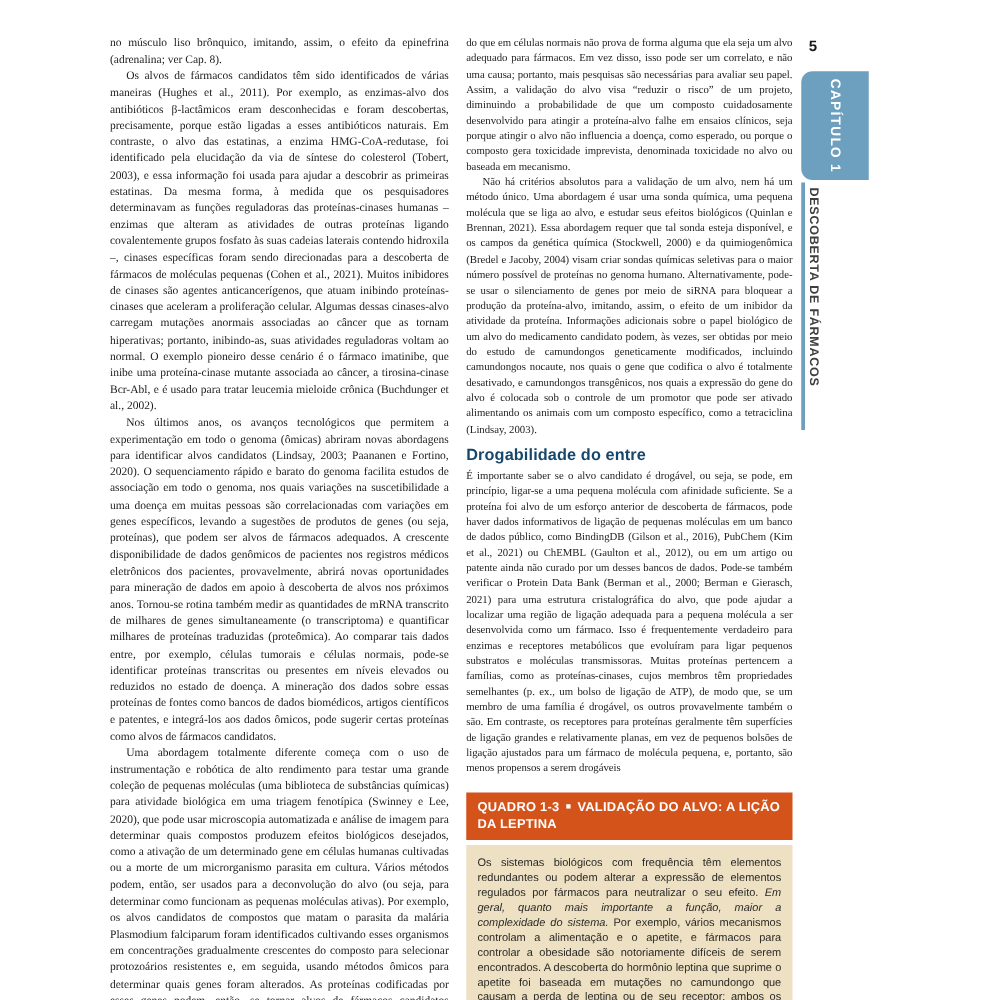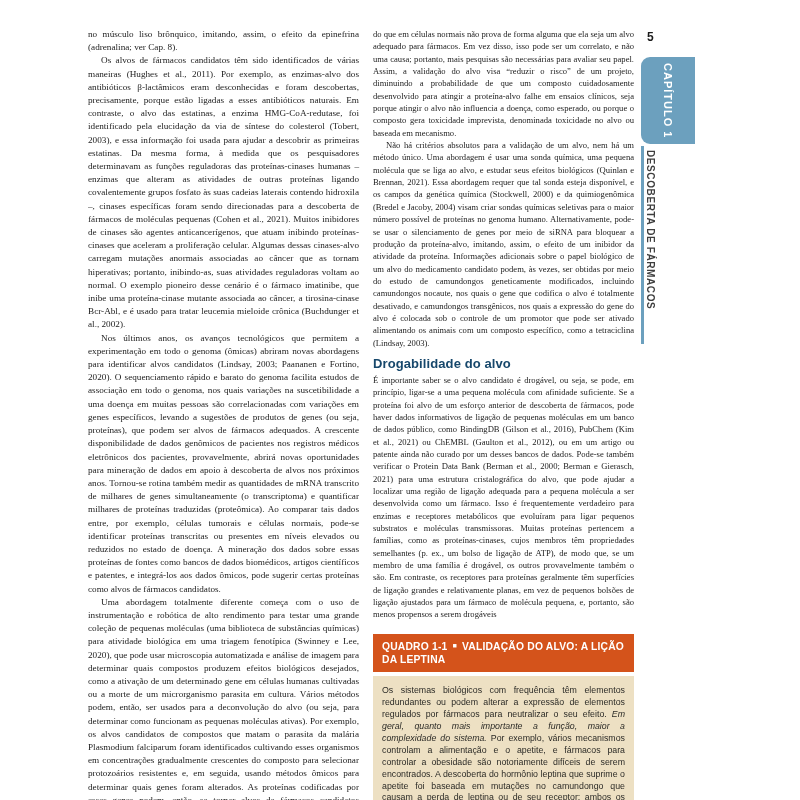--- a/index.html
+++ b/index.html
@@ -71,26 +71,26 @@
   <div class="col col-left">
       <p class=""><span>no músculo liso brônquico, imitando, assim, o efeito da epinefrina (adrenalina; ver Cap. 8).</span></p>
       <p class="indent"><span>Os alvos de fármacos candidatos têm sido identificados de várias maneiras (Hughes et al., 2011). Por exemplo, as enzimas-alvo dos antibióticos β-lactâmicos eram desconhecidas e foram descobertas, precisamente, porque estão ligadas a esses antibióticos naturais. Em contraste, o alvo das estatinas, a enzima HMG-CoA-redutase, foi identificado pela elucidação da via de síntese do colesterol (Tobert, 2003), e essa informação foi usada para ajudar a descobrir as primeiras estatinas. Da mesma forma, à medida que os pesquisadores determinavam as funções reguladoras das proteínas-cinases humanas – enzimas que alteram as atividades de outras proteínas ligando covalentemente grupos fosfato às suas cadeias laterais contendo hidroxila –, cinases específicas foram sendo direcionadas para a descoberta de fármacos de moléculas pequenas (Cohen et al., 2021). Muitos inibidores de cinases são agentes anticancerígenos, que atuam inibindo proteínas-cinases que aceleram a proliferação celular. Algumas dessas cinases-alvo carregam mutações anormais associadas ao câncer que as tornam hiperativas; portanto, inibindo-as, suas atividades reguladoras voltam ao normal. O exemplo pioneiro desse cenário é o fármaco </span><span class="it">imatinibe</span><span>, que inibe uma proteína-cinase mutante associada ao câncer, a tirosina-cinase Bcr-Abl, e é usado para tratar leucemia mieloide crônica (Buchdunger et al., 2002).</span></p>
       <p class="indent"><span>Nos últimos anos, os avanços tecnológicos que permitem a experimentação em todo o genoma (</span><span class="it">ômicas</span><span>) abriram novas abordagens para identificar alvos candidatos (Lindsay, 2003; Paananen e Fortino, 2020). O sequenciamento rápido e barato do genoma facilita estudos de associação em todo o genoma, nos quais variações na suscetibilidade a uma doença em muitas pessoas são correlacionadas com variações em genes específicos, levando a sugestões de produtos de genes (ou seja, proteínas), que podem ser alvos de fármacos adequados. A crescente disponibilidade de dados genômicos de pacientes nos registros médicos eletrônicos dos pacientes, provavelmente, abrirá novas oportunidades para mineração de dados em apoio à descoberta de alvos nos próximos anos. Tornou-se rotina também medir as quantidades de mRNA transcrito de milhares de genes simultaneamente (o </span><span class="it">transcriptoma</span><span>) e quantificar milhares de proteínas traduzidas (</span><span class="it">proteômica</span><span>). Ao comparar tais dados entre, por exemplo, células tumorais e células normais, pode-se identificar proteínas transcritas ou presentes em níveis elevados ou reduzidos no estado de doença. A mineração dos dados sobre essas proteínas de fontes como bancos de dados biomédicos, artigos científicos e patentes, e integrá-los aos dados ômicos, pode sugerir certas proteínas como alvos de fármacos candidatos.</span></p>
       <p class="indent"><span>Uma abordagem totalmente diferente começa com o uso de instrumentação e robótica de alto rendimento para testar uma grande coleção de pequenas moléculas (uma </span><span class="it">biblioteca de substâncias químicas</span><span>) para atividade biológica em uma </span><span class="it">triagem fenotípica</span><span> (Swinney e Lee, 2020), que pode usar microscopia automatizada e análise de imagem para determinar quais compostos produzem efeitos biológicos desejados, como a ativação de um determinado gene em células humanas cultivadas ou a morte de um microrganismo parasita em cultura. Vários métodos podem, então, ser usados para a </span><span class="it">deconvolução do alvo</span><span> (ou seja, para determinar como funcionam as pequenas moléculas ativas). Por exemplo, os alvos candidatos de compostos que matam o parasita da malária </span><span class="it">Plasmodium falciparum</span><span> foram identificados cultivando esses organismos em concentrações gradualmente crescentes do composto para selecionar protozoários resistentes e, em seguida, usando métodos ômicos para determinar quais genes foram alterados. As proteínas codificadas por esses genes podem, então, se tornar alvos de fármacos candidatos (Flannery et al., 2013).</span></p>
     </div>
   <div class="col col-right">
     <div>
         <p class=""><span>do que em células normais não prova de forma alguma que ela seja um alvo adequado para fármacos. Em vez disso, isso pode ser um correlato, e não uma causa; portanto, mais pesquisas são necessárias para avaliar seu papel. Assim, a </span><span class="it">validação do alvo</span><span> visa “reduzir o risco” de um projeto, diminuindo a probabilidade de que um composto cuidadosamente desenvolvido para atingir a proteína-alvo falhe em ensaios clínicos, seja porque atingir o alvo não influencia a doença, como esperado, ou porque o composto gera toxicidade imprevista, denominada toxicidade </span><span class="it">no alvo</span><span> ou </span><span class="it">baseada em mecanismo</span><span>.</span></p>
         <p class="indent"><span>Não há critérios absolutos para a validação de um alvo, nem há um método único. Uma abordagem é usar uma </span><span class="it">sonda química</span><span>, uma pequena molécula que se liga ao alvo, e estudar seus efeitos biológicos (Quinlan e Brennan, 2021). Essa abordagem requer que tal sonda esteja disponível, e os campos da </span><span class="it">genética química</span><span> (Stockwell, 2000) e da </span><span class="it">quimiogenômica</span><span> (Bredel e Jacoby, 2004) visam criar sondas químicas seletivas para o maior número possível de proteínas no genoma humano. Alternativamente, pode-se usar o silenciamento de genes por meio de siRNA para bloquear a produção da proteína-alvo, imitando, assim, o efeito de um inibidor da atividade da proteína. Informações adicionais sobre o papel biológico de um alvo do medicamento candidato podem, às vezes, ser obtidas por meio do estudo de camundongos geneticamente modificados, incluindo </span><span class="it">camundongos nocaute</span><span>, nos quais o gene que codifica o alvo é totalmente desativado, e </span><span class="it">camundongos transgênicos</span><span>, nos quais a expressão do gene do alvo é colocada sob o controle de um promotor que pode ser ativado alimentando os animais com um composto específico, como a </span><span class="it">tetraciclina</span><span> (Lindsay, 2003).</span></p>
-        <h2 class="col-heading">Drogabilidade do alvo</h2>
+        <h2 class="col-heading">Drogabilidade do entre</h2>
         <p class=""><span>É importante saber se o alvo candidato é </span><span class="it">drogável</span><span>, ou seja, se pode, em princípio, ligar-se a uma pequena molécula com afinidade suficiente. Se a proteína foi alvo de um esforço anterior de descoberta de fármacos, pode haver dados informativos de ligação de pequenas moléculas em um banco de dados público, como BindingDB (Gilson et al., 2016), PubChem (Kim et al., 2021) ou ChEMBL (Gaulton et al., 2012), ou em um artigo ou patente ainda não curado por um desses bancos de dados. Pode-se também verificar o Protein Data Bank (Berman et al., 2000; Berman e Gierasch, 2021) para uma estrutura cristalográfica do alvo, que pode ajudar a localizar uma região de ligação adequada para a pequena molécula a ser desenvolvida como um fármaco. Isso é frequentemente verdadeiro para enzimas e receptores metabólicos que evoluíram para ligar pequenos substratos e moléculas transmissoras. Muitas proteínas pertencem a famílias, como as proteínas-cinases, cujos membros têm propriedades semelhantes (p. ex., um bolso de ligação de ATP), de modo que, se um membro de uma família é drogável, os outros provavelmente também o são. Em contraste, os receptores para proteínas geralmente têm superfícies de ligação grandes e relativamente planas, em vez de pequenos bolsões de ligação ajustados para um fármaco de molécula pequena, e, portanto, são menos propensos a serem drogáveis</span></p>
       </div>
     <div class="quadro">
       <div class="quadro-header">
-        <span>QUADRO 1-1</span><span class="quadro-bullet">■</span><span>VALIDAÇÃO DO ALVO: A LIÇÃO DA LEPTINA</span>
+        <span>QUADRO 1-3</span><span class="quadro-bullet">■</span><span>VALIDAÇÃO DO ALVO: A LIÇÃO DA LEPTINA</span>
       </div>
       <div class="quadro-body">
           <p class=""><span>Os sistemas biológicos com frequência têm elementos redundantes ou podem alterar a expressão de elementos regulados por fármacos para neutralizar o seu efeito. </span><span class="it">Em geral, quanto mais importante a função, maior a complexidade do sistema.</span><span> Por exemplo, vários mecanismos controlam a alimentação e o apetite, e fármacos para controlar a obesidade são notoriamente difíceis de serem encontrados. A descoberta do hormônio leptina que suprime o apetite foi baseada em mutações no camundongo que causam a perda de leptina ou de seu receptor; ambos os tipos de mutação resultam em obesidade tanto no camundongo quanto em humanos. A leptina pareceu, assim, uma maravilhosa oportunidade de tratar a obesidade. Contudo, descobriu-se, em pesquisas, que indivíduos obesos têm elevadas concentrações de leptina circulante e parecem ser insensíveis à sua ação.</span></p>
         </div>
     </div>
   </div>
 </div>
 
 <div class="page-number">5</div>
 

